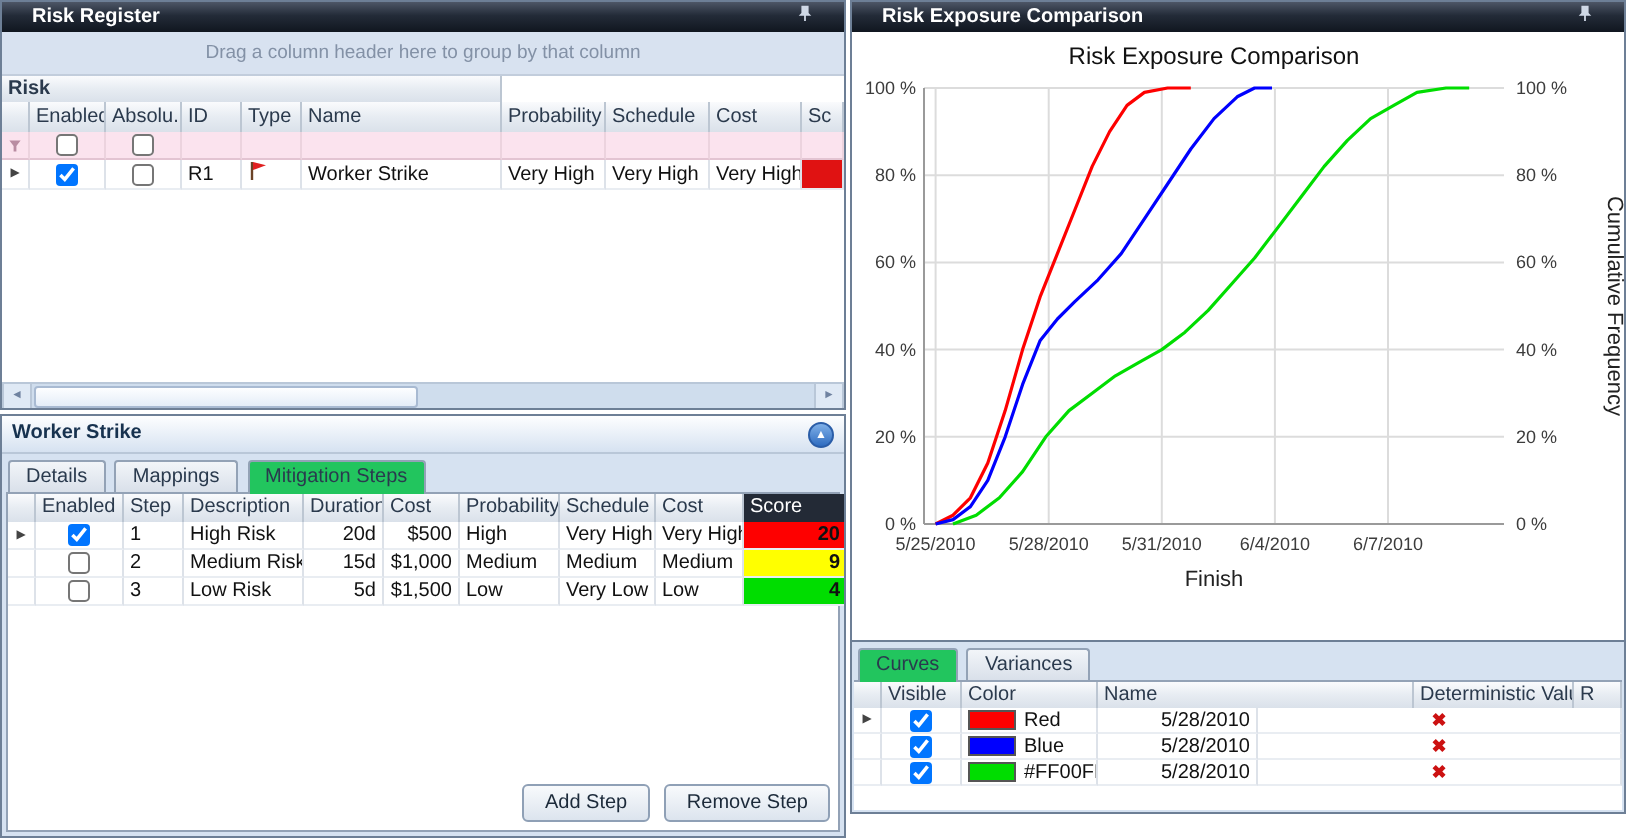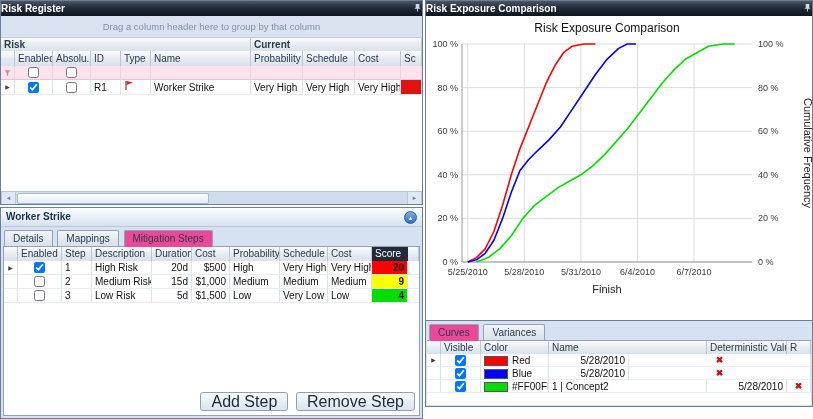--- a/index.html
+++ b/index.html
@@ -1,19 +1,19 @@
 <!DOCTYPE html>
 <html><head>
 <meta charset="utf-8">
 <style>
   html,body{margin:0;padding:0;}
   body{font-family:"Liberation Sans",sans-serif;background:#fff;}
   #screen{position:relative;width:813px;height:419px;background:#fff;overflow:hidden;font-size:10px;color:#111;}
   .panel{position:absolute;box-sizing:border-box;border:1px solid #6d7f96;background:#fff;overflow:hidden;}
-  .dark-title{height:15px;line-height:15px;padding:0 0;background:linear-gradient(180deg,#4d5666 0%,#232b38 45%,#10161f 100%);color:#fff;font-size:10px;font-weight:bold;display:flex;align-items:center;justify-content:space-between;}
+  .dark-title{height:15px;line-height:15px;padding:0 15px;background:linear-gradient(180deg,#4d5666 0%,#232b38 45%,#10161f 100%);color:#fff;font-size:10px;font-weight:bold;display:flex;align-items:center;justify-content:space-between;}
   .light-title{height:18px;line-height:18px;padding:0 5px;background:linear-gradient(180deg,#fdfeff,#d6e2f1);color:#17324f;font-weight:bold;display:flex;align-items:center;justify-content:space-between;border-bottom:1px solid #b9c7d8;}
   .hint-band{height:21px;line-height:21px;background:#d8e2f0;color:#8391a6;text-align:center;font-size:9.5px;border-bottom:1px solid #c2cddc;}
   
   .grow{display:flex;box-sizing:border-box;}
   .cell{box-sizing:border-box;padding:0 3px;border-right:1px solid #dde2e9;overflow:hidden;white-space:nowrap;}
   .gh .cell{border-right:1px solid #bcc6d2;background:linear-gradient(#fafbfd,#e7ecf2 50%,#dae1ea);color:#2b3a4d;}
   .band .cell{font-weight:bold;}
   .data .cell{border-bottom:1px solid #e9edf2;background:#fff;}
   .cbcell{display:flex;align-items:center;justify-content:center;}
   input.cb{width:11px;height:11px;margin:0;}
@@ -25,26 +25,26 @@
   .h13{height:13px;line-height:13px}.h14{height:14px;line-height:14px}.h15{height:15px;line-height:15px}
   .filter{background:#fbe3ee;}
   .filter .cell{background:#fbe3ee;border-right:1px solid #ecd3de;border-bottom:1px solid #e3c4d2;}
   .hscroll{position:absolute;left:0;right:0;bottom:0;height:12px;background:#cfdded;display:flex;align-items:center;border-top:1px solid #b9c7d8;}
   .sb-btn{width:13px;height:12px;line-height:12px;text-align:center;font-size:6px;color:#6f82a0;background:#dfe9f5;border-right:1px solid #b9c7d8;border-left:1px solid #b9c7d8;flex:none;}
   .sb-track{flex:1;height:12px;position:relative;}
   .sb-thumb{position:absolute;left:1px;top:1px;width:190px;height:9px;background:linear-gradient(#fdfeff,#e4edf8);border:1px solid #a8bad2;border-radius:2px;}
   
   .tabstrip{padding:2px 0 0 3px;height:17px;}
   .tab{display:inline-block;height:15px;line-height:15px;padding:0 8px;font-size:10px;border:1px solid #93a2b6;border-bottom:none;background:linear-gradient(#f2f5f9,#d9e0ea);margin-right:2px;border-radius:2px 2px 0 0;color:#2a3a4e;position:relative;top:1px;}
-  .tab.active{background:#ec4899;height:16px;line-height:16px;z-index:3;}
-  
-  .m-sel{width:14px;flex:none}.m-en{width:44px;flex:none}.m-step{width:30px;flex:none}.m-desc{width:60px;flex:none}.m-dur{width:40px;flex:none}.m-cost{width:38px;flex:none}.m-prob{width:50px;flex:none}.m-sched{width:48px;flex:none}.m-cost2{width:44px;flex:none}.m-score{width:36px;flex:none}.m-fill{flex:1;border-right:none;background:#fff;}
+  .tab.active{background:#22c55e;height:16px;line-height:16px;z-index:3;}
+  
+  .m-sel{width:14px;flex:none}.m-en{width:44px;flex:none}.m-step{width:30px;flex:none}.m-desc{width:60px;flex:none}.m-dur{width:40px;flex:none}.m-cost{width:38px;flex:none}.m-prob{width:50px;flex:none}.m-sched{width:48px;flex:none}.m-cost2{width:44px;flex:none}.m-score{width:52px;flex:none}.m-fill{flex:1;border-right:none;background:#fff;}
   .gh .m-score.score-head{background:#232a36;color:#fff;border-right:1px solid #232a36;}
   .score-cell{font-weight:bold;color:#111;}
-  .btn{height:19px;padding:0 10px;font-size:16px;font-family:"Liberation Sans",sans-serif;color:#1c2a3a;background:linear-gradient(#f8fafc,#dce4ee);border:1px solid #8fa0b6;border-radius:3px;margin-left:5px;}
+  .btn{height:19px;padding:0 10px;font-size:10px;font-family:"Liberation Sans",sans-serif;color:#1c2a3a;background:linear-gradient(#f8fafc,#dce4ee);border:1px solid #8fa0b6;border-radius:3px;margin-left:5px;}
   .btnrow{position:absolute;right:4px;bottom:4px;}
   .collapse-btn{width:13px;height:13px;border-radius:50%;background:linear-gradient(#7fb0e8,#2f6cc0);border:1px solid #2a5da8;color:#fff;font-size:6px;line-height:12px;text-align:center;box-sizing:border-box;}
   
   .cv-sel{width:14px;flex:none}.cv-vis{width:40px;flex:none}.cv-color{width:68px;flex:none}.cv-name{width:158px;flex:none}.cv-det{width:80px;flex:none}.cv-r{flex:1}
   .swatch{display:inline-block;width:22px;height:8px;border:1px solid #555;margin-right:4px;vertical-align:middle;}
   .delx{color:#cc1111;font-weight:bold;font-size:9px;text-align:center;}
   
   svg text{font-family:"Liberation Sans",sans-serif;}
   .tick{font-size:9px;fill:#3c3c3c;}
   .ctitle{font-size:12px;fill:#111;}
@@ -59,21 +59,20 @@
     <div class="dark-title">
       <span>Risk Register</span>
       <span><svg width="9" height="9" viewBox="0 0 10 10">
             <path d="M3 1 L7 1 L7 5 L8.5 6.5 L1.5 6.5 L3 5 Z M4.5 6.5 L5.5 6.5 L5.5 9.5 L4.5 9.5 Z" fill="#cfd8e6"></path>
           </svg></span>
     </div>
     <div class="hint-band">Drag a column header here to group by that column</div>
 
     <div class="grow gh band h13">
       <div class="cell band-risk">Risk</div>
-      <div class="cell band-current">Current</div>
     </div>
 
     <div class="grow gh h15">
       <div class="cell r-sel"></div>
       <div class="cell r-en">Enabled</div>
       <div class="cell r-abs">Absolu...</div>
       <div class="cell r-id">ID</div>
       <div class="cell r-type">Type</div>
       <div class="cell r-name">Name</div>
       <div class="cell r-prob">Probability</div>
@@ -297,20 +296,19 @@
         <div class="cell cv-det ra">5/28/2010</div>
         <div class="cell cv-r delx">✖</div>
       </div>
 
       <div class="grow data h13">
         <div class="cell cv-sel marker"></div>
         <div class="cell cv-vis cbcell">
             <input class="cb" type="checkbox" checked="" style="">
           </div>
         <div class="cell cv-color"><span class="swatch" style="background-color: rgb(0, 221, 0);"></span><span>#FF00FF00</span></div>
-        <div class="cell cv-name">1 | Concept2</div>
         <div class="cell cv-det ra">5/28/2010</div>
         <div class="cell cv-r delx">✖</div>
       </div>
     </div>
   </div>
 
 </div>
 
 </body></html>

